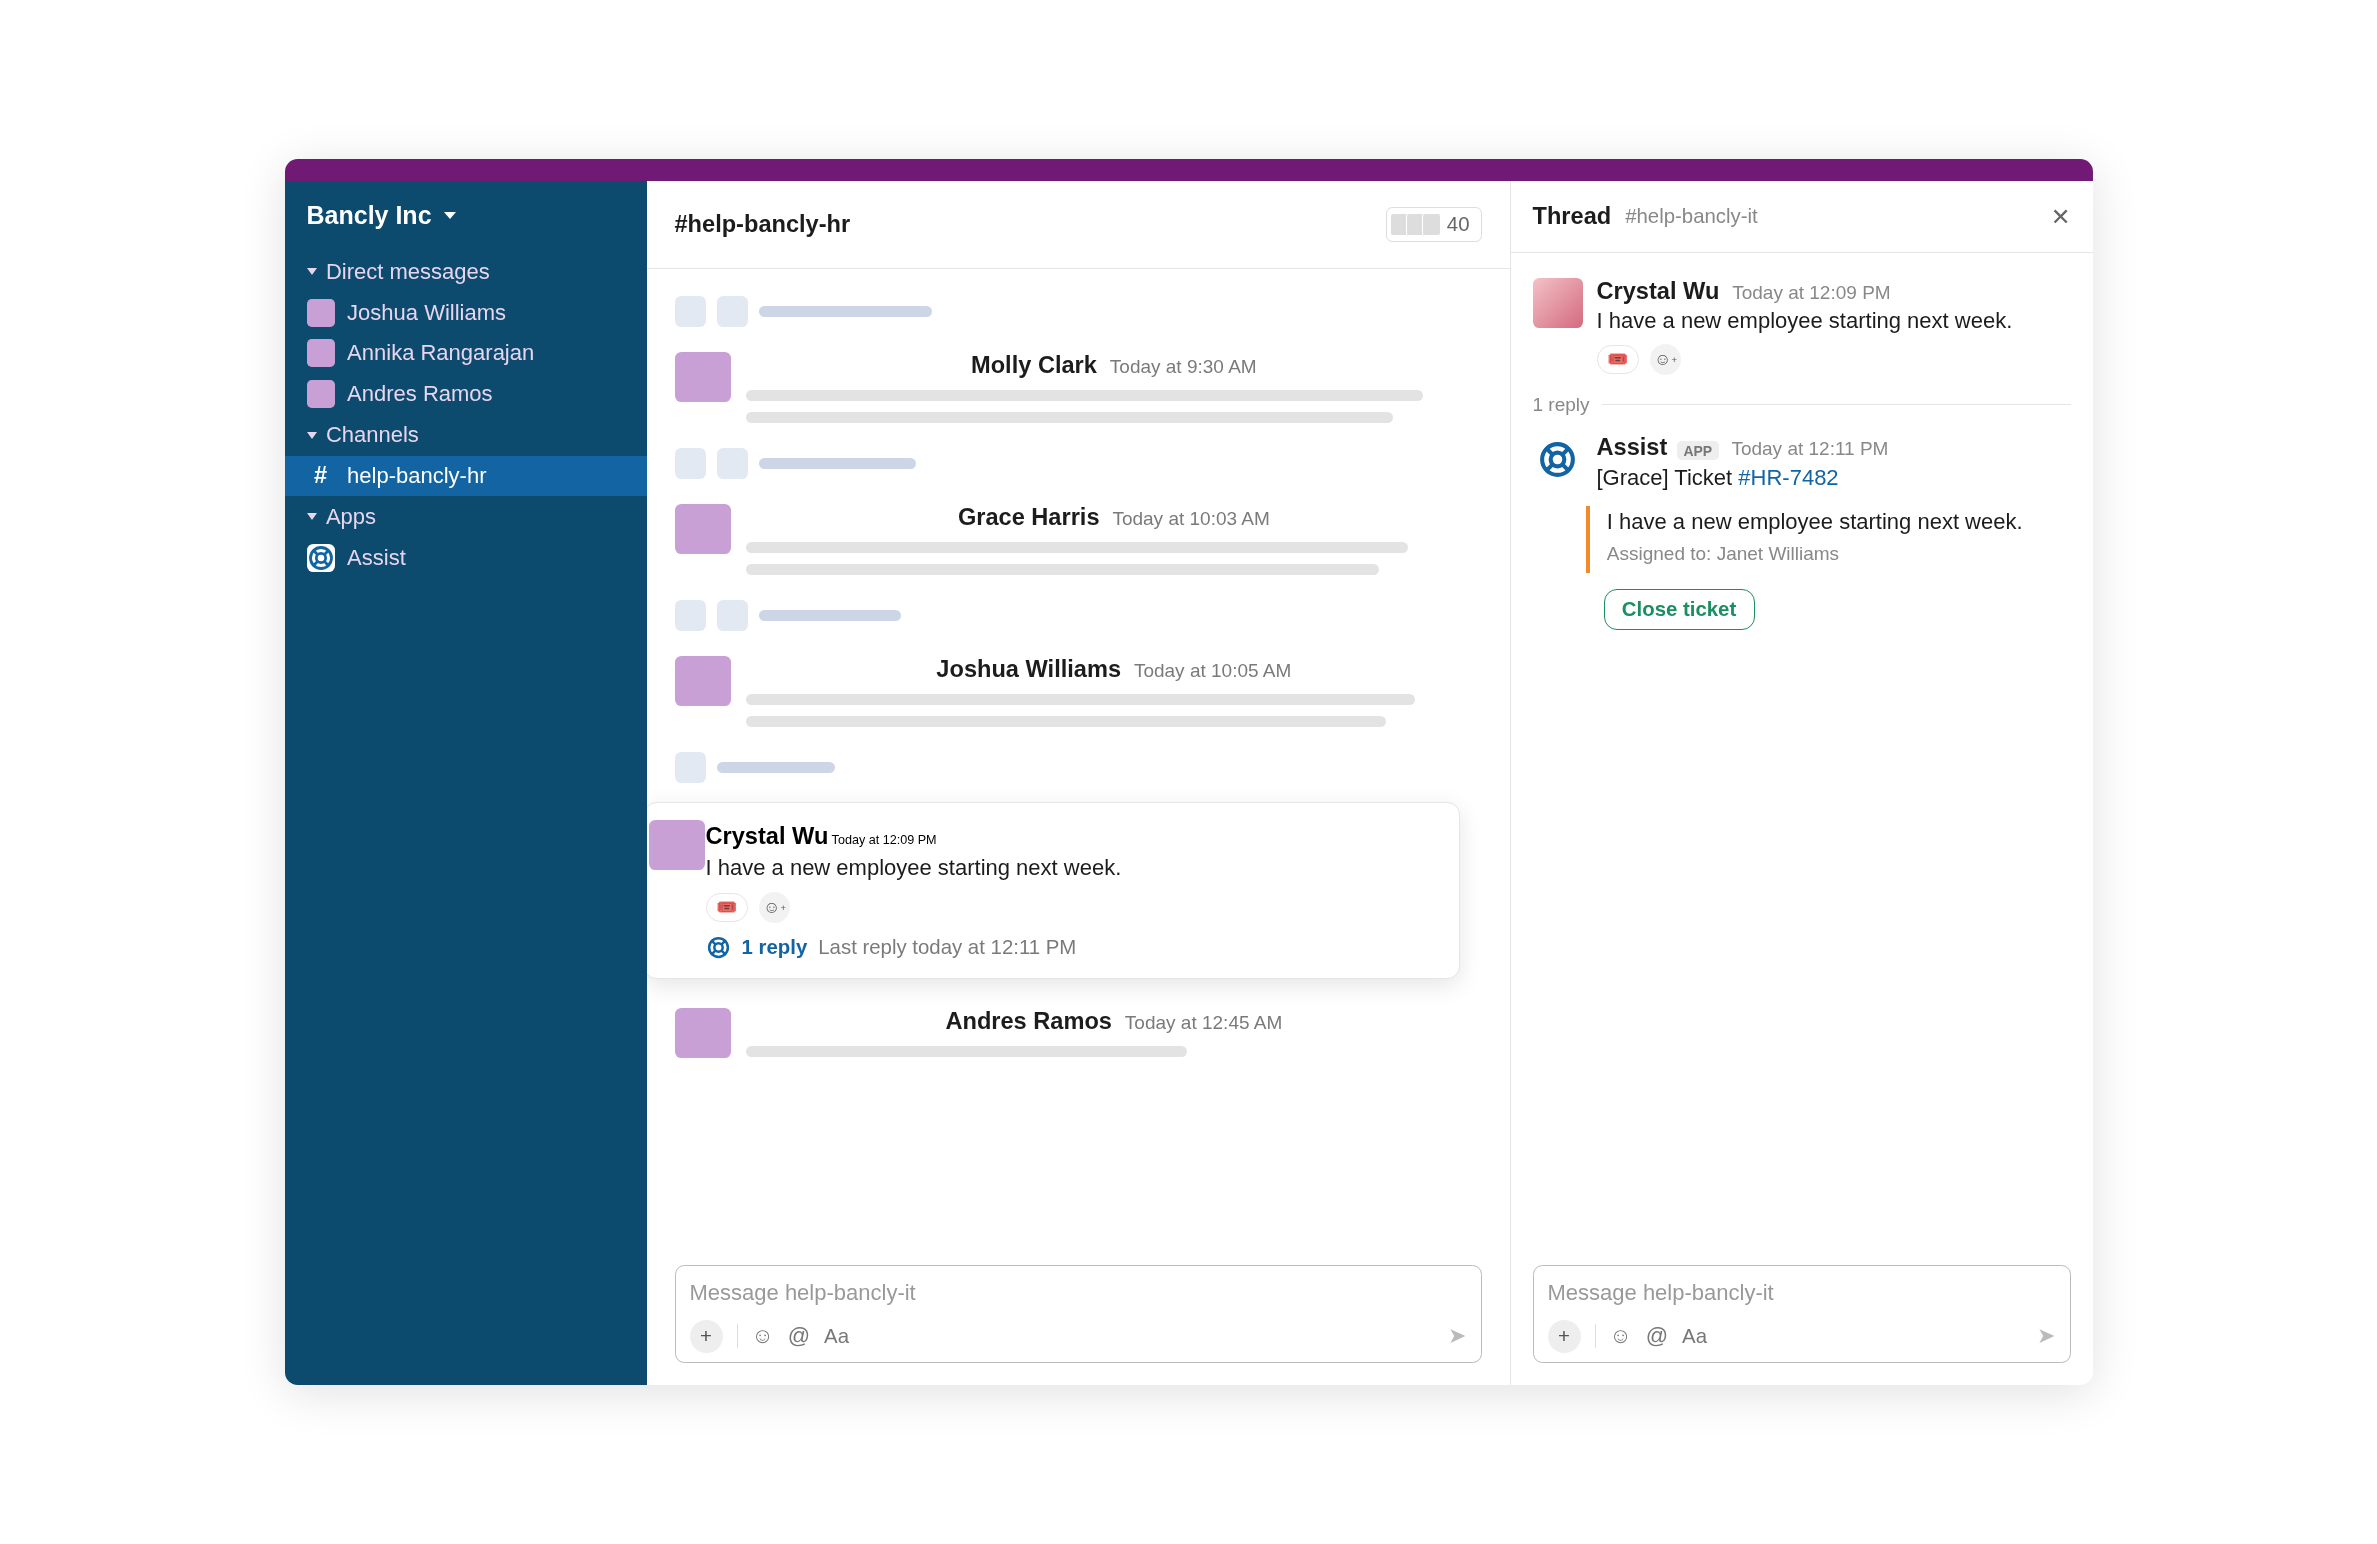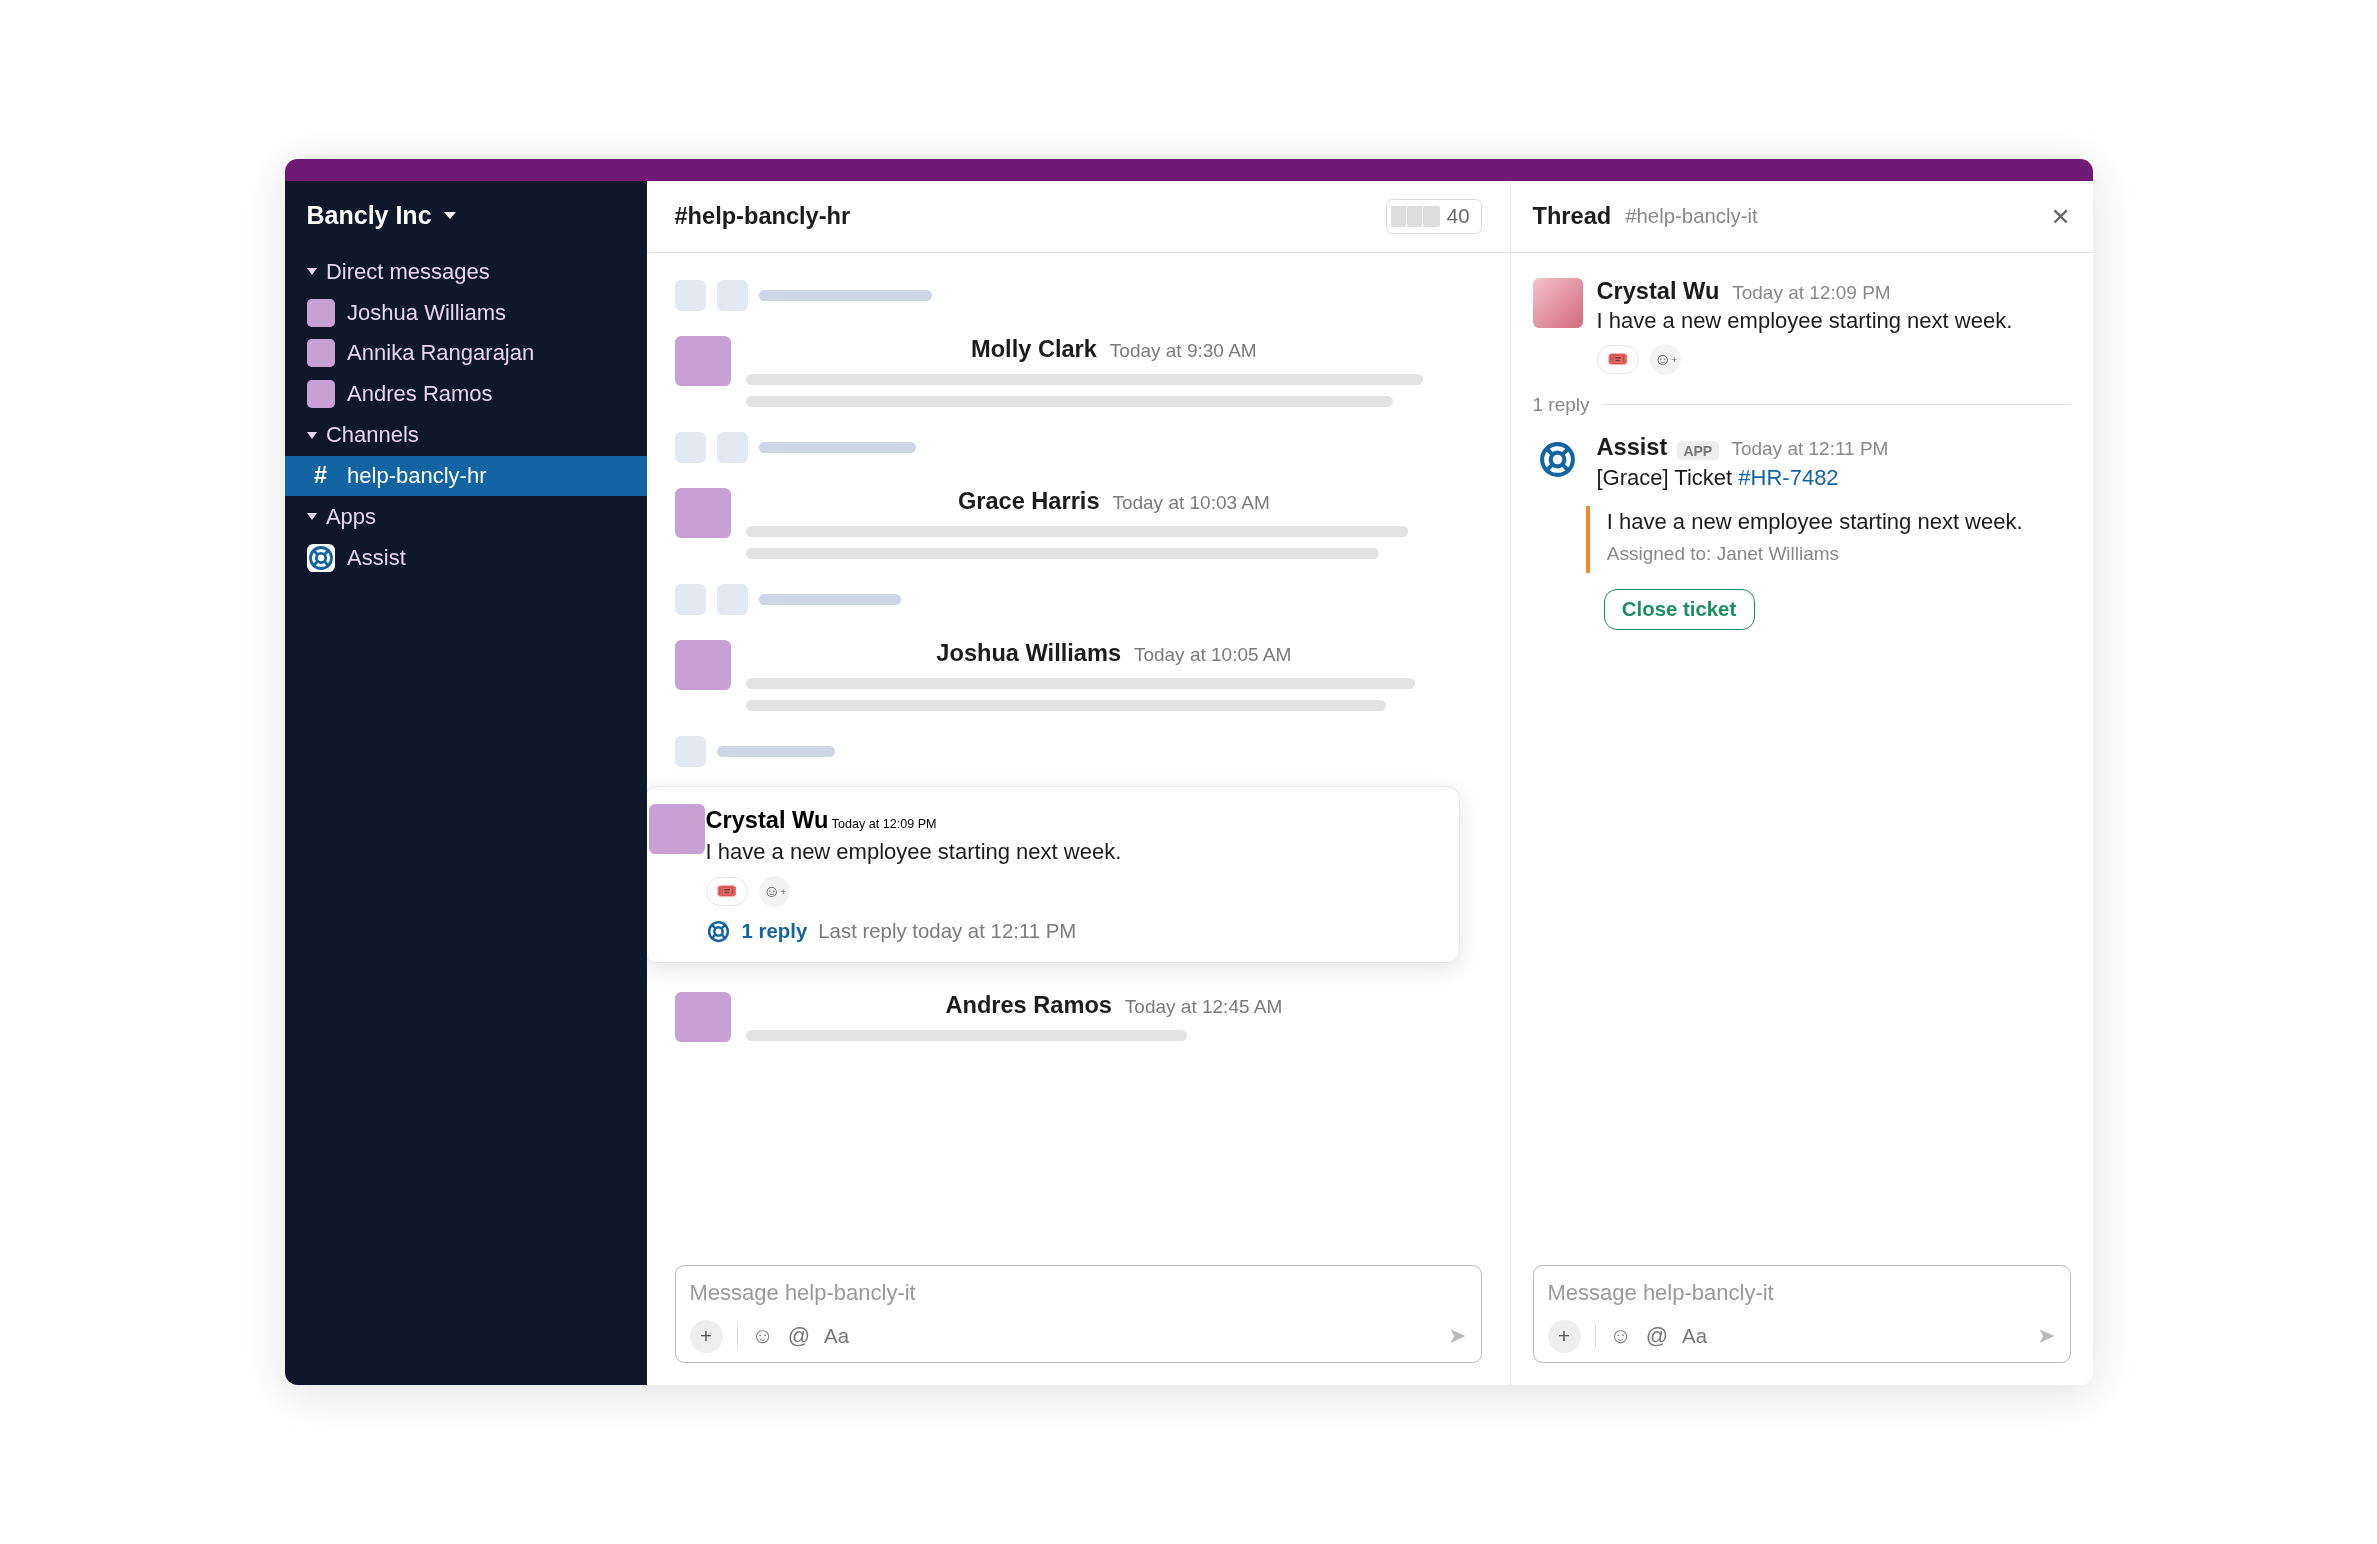--- a/index.html
+++ b/index.html
@@ -27,21 +27,21 @@
     background: #701a75;
   }
   .app {
     flex: 1;
     display: flex;
     min-height: 0;
   }
   
   .sidebar {
     width: 362px;
-    background: #0f172a;
+    background: #0c4a6e;
     color: #e8d5ee;
     display: flex;
     flex-direction: column;
     font-size: 22px;
   }
   .ws-header {
     padding: 20.4px 22px;
     color: #fff;
     font-weight: 700;
     font-size: 25px;
@@ -105,21 +105,21 @@
   }
   
   .main {
     flex: 1;
     display: flex;
     flex-direction: column;
     border-right: 0.8px solid #e5e5e5;
     min-width: 0;
   }
   .channel-header {
-    height: 72px;
+    height: 88px;
     border-bottom: 0.8px solid #e5e5e5;
     display: flex;
     align-items: center;
     padding: 0 28px;
     gap: 15.7px;
   }
   .channel-title {
     font-weight: 800;
     font-size: 23.6px;
     color: #1d1c1d;

